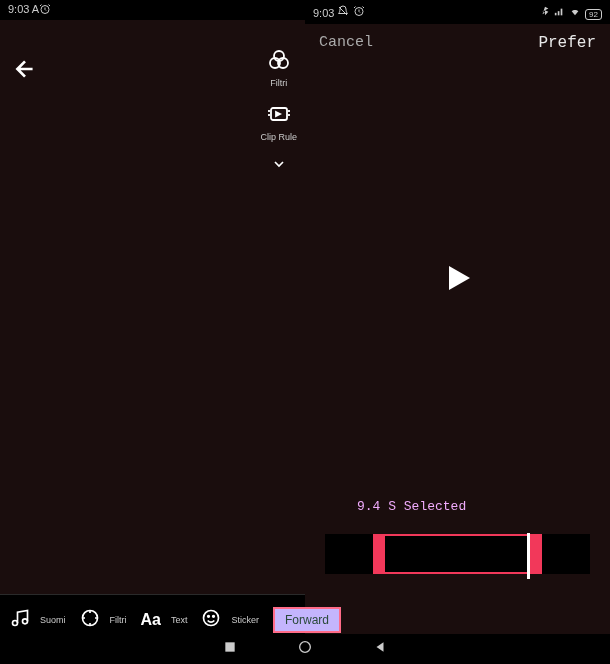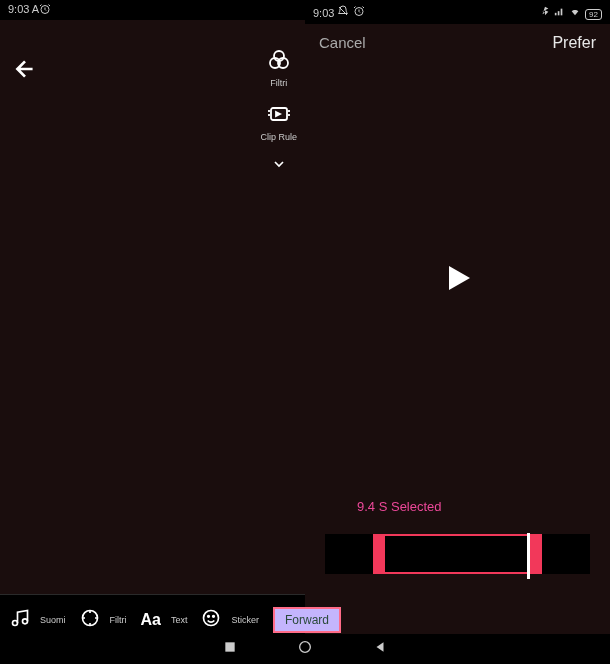--- a/index.html
+++ b/index.html
@@ -19,21 +19,21 @@
       padding: 0 8px;
       font-size: 11px;
       color: #ccc;
       background: #000;
     }
     .status-bar .time { margin-right: auto; display: flex; align-items: flex-start; }
     .status-bar .icons { display: flex; gap: 4px; align-items: center; font-size: 10px; }
     .screens { display: flex; height: calc(100% - 30px); }
     .screen { position: relative; }
     .screen-left { width: 305px; }
-    .screen-right { width: 305px; }
+    .screen-right { width: 305px; font-family: Liberation Mono, monospace; }
     
     .back-arrow {
       position: absolute;
       top: 36px;
       left: 12px;
       cursor: pointer;
     }
     
     .tool-column {
       position: absolute;
@@ -74,21 +74,21 @@
       left: 50%;
       transform: translateX(-50%);
       cursor: pointer;
     }
     
     .selected-text {
       position: absolute;
       bottom: 140px;
       left: 52px;
       font-size: 13px;
-      color: #ec4899;
+      color: #f0abfc;
     }
     
     .trim-bar {
       position: absolute;
       bottom: 80px;
       left: 20px;
       right: 20px;
       height: 40px;
       background: #000;
       display: flex;

